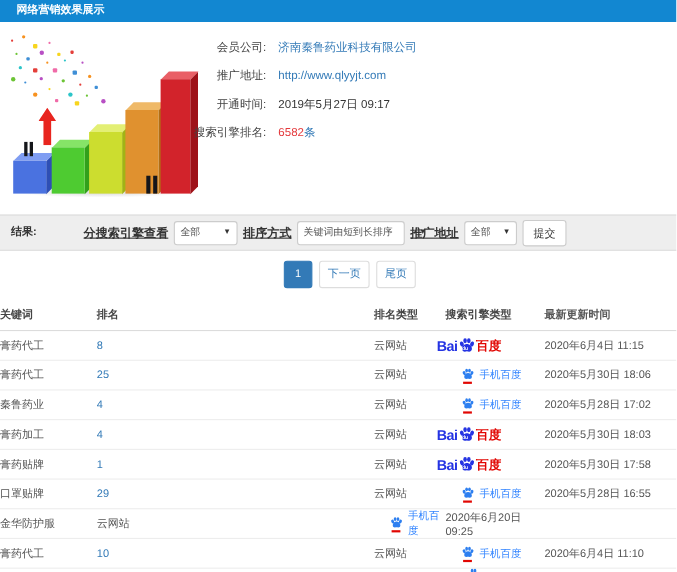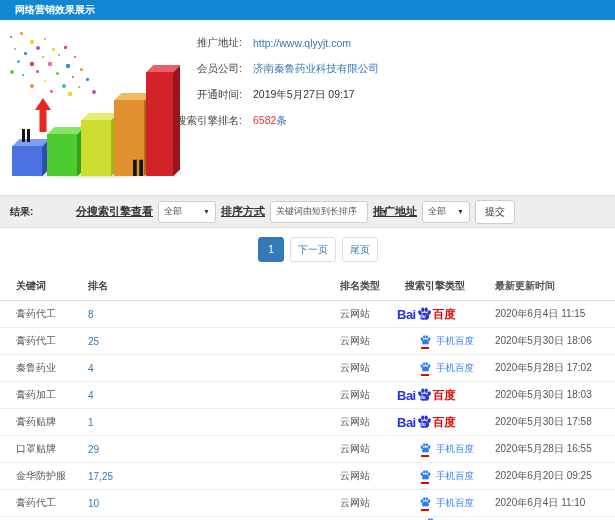--- a/index.html
+++ b/index.html
@@ -64,21 +64,21 @@
   .page-btn{
     min-width:10px;height:23px;line-height:23px;padding:0 7px;text-align:center;
     border:1px solid #ddd;border-radius:3px;background:#fff;color:#337ab7;cursor:pointer;
   }
   .page-btn.active{background:#337ab7;border-color:#337ab7;color:#fff;}
   
   .table{position:absolute;left:0;top:272px;width:615px;font-size:10px;}
   .trow{display:grid;grid-template-columns:88px 252px 65px 90px 120px;align-items:center;}
   .thead{height:28px;border-bottom:1px solid #dcdcdc;font-weight:bold;color:#444;}
   .tbody .trow{height:26px;border-bottom:1px solid #ededed;color:#555;}
-  .c-kw{padding-left:16px;}
+  .c-kw{padding-left:0;}
   .c-rank{color:#337ab7;cursor:pointer;}
   .c-type{}
   .c-engine{display:flex;align-items:center;}
   .c-time{color:#555;}
   .thead .c-rank{color:#444;cursor:default;}
   
   .bd-logo{display:inline-flex;align-items:center;margin-left:-8px;}
   .bd-bai{color:#2534e3;font-size:13px;font-weight:bold;letter-spacing:-0.5px;}
   .bd-cn{color:#e10602;font-size:11.5px;font-weight:bold;}
   .bdm{display:inline-flex;align-items:center;margin-left:14px;}
@@ -169,26 +169,26 @@
     <span class="head"></span><span class="torso"></span>
     <span class="legs">
         <i></i>
         <i></i>
       </span>
   </div>
 </div>
 
 <div class="info">
   <div class="info-row">
+    <span class="info-label">会员公司:</span>
+    <a class="info-value link">济南秦鲁药业科技有限公司</a>
+  </div>
+  <div class="info-row">
     <span class="info-label">推广地址:</span>
     <a class="info-value link">http://www.qlyyjt.com</a>
-  </div>
-  <div class="info-row">
-    <span class="info-label">会员公司:</span>
-    <a class="info-value link">济南秦鲁药业科技有限公司</a>
   </div>
   <div class="info-row">
     <span class="info-label">开通时间:</span>
     <span class="info-value">2019年5月27日 09:17</span>
   </div>
   <div class="info-row">
     <span class="info-label">搜索引擎排名:</span>
     <span class="info-value">
       <span class="rank-num">6582</span><span class="rank-unit">条</span>
     </span>
@@ -356,21 +356,20 @@
       <i class="redbar"></i>
     </span>
     <span class="bdm-text">手机百度</span>
   </span>
         </span>
     <span class="c-time">2020年5月28日 16:55</span>
   </div>
 
   <div class="trow">
     <span class="c-kw">金华防护服</span>
-    <span class="c-rank">17,25</span>
     <span class="c-type">云网站</span>
     <span class="c-engine">
           <span class="bdm">
     <span class="bdm-icon">
       <svg width="13" height="13" viewBox="0 0 24 24">
         <ellipse cx="5.5" cy="9.5" rx="2.4" ry="3.4" fill="#2d7ff0" transform="rotate(-22 5.5 9.5)"></ellipse>
         <ellipse cx="18.5" cy="9.5" rx="2.4" ry="3.4" fill="#2d7ff0" transform="rotate(22 18.5 9.5)"></ellipse>
         <ellipse cx="9.6" cy="5.3" rx="2.3" ry="3.2" fill="#2d7ff0"></ellipse>
         <ellipse cx="14.4" cy="5.3" rx="2.3" ry="3.2" fill="#2d7ff0"></ellipse>
         <path d="M12 9.6c-3.4 0-6.4 2.8-6.4 5.9 0 2.2 1.6 3.8 3.7 3.8 1 0 1.8-.4 2.7-.4s1.7.4 2.7.4c2.1 0 3.7-1.6 3.7-3.8 0-3.1-3-5.9-6.4-5.9z" fill="#2d7ff0"></path>

